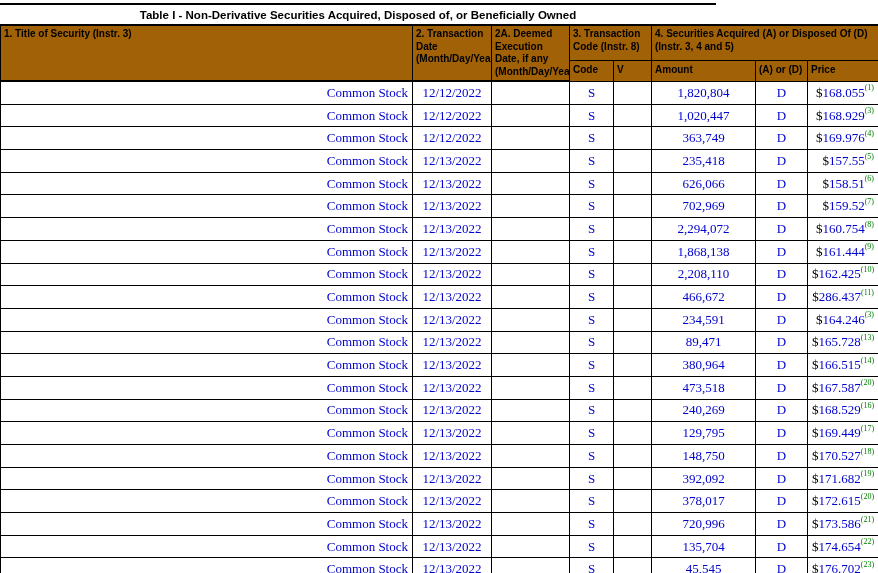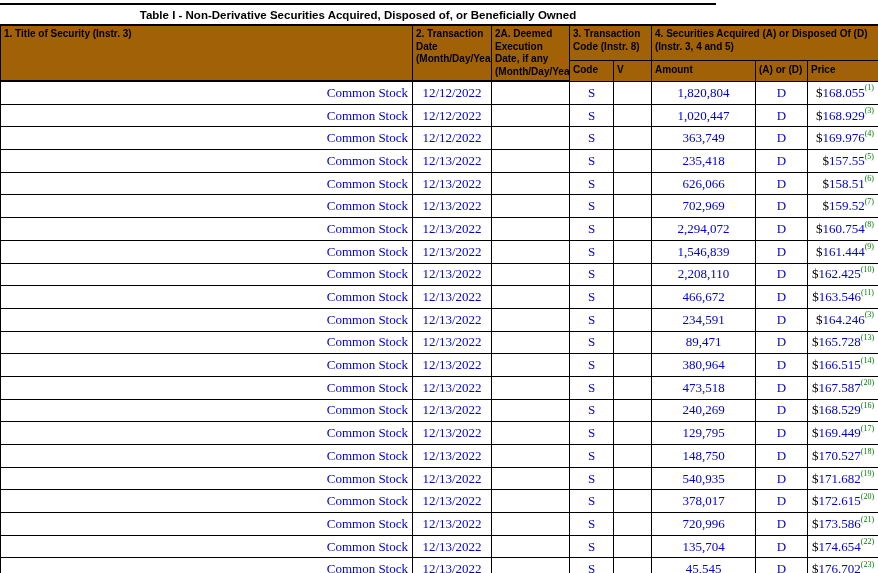--- a/index.html
+++ b/index.html
@@ -174,21 +174,21 @@
     <td class="c">2,294,072</td>
     <td class="c">D</td>
     <td class="l price-cell"><span class="cur">$</span><span>160.754</span><sup>(8)</sup></td>
   </tr>
         <tr>
     <td class="l">Common Stock</td>
     <td class="c">12/13/2022</td>
     <td class="c"></td>
     <td class="c">S</td>
     <td class="c"></td>
-    <td class="c">1,546,839</td>
+    <td class="c">1,868,138</td>
     <td class="c">D</td>
     <td class="l price-cell"><span class="cur">$</span><span>161.444</span><sup>(9)</sup></td>
   </tr>
         <tr>
     <td class="l">Common Stock</td>
     <td class="c">12/13/2022</td>
     <td class="c"></td>
     <td class="c">S</td>
     <td class="c"></td>
     <td class="c">2,208,110</td>
@@ -196,21 +196,21 @@
     <td class="l price-cell"><span class="cur">$</span><span>162.425</span><sup>(10)</sup></td>
   </tr>
         <tr>
     <td class="l">Common Stock</td>
     <td class="c">12/13/2022</td>
     <td class="c"></td>
     <td class="c">S</td>
     <td class="c"></td>
     <td class="c">466,672</td>
     <td class="c">D</td>
-    <td class="l price-cell"><span class="cur">$</span><span>163.546</span><sup>(11)</sup></td>
+    <td class="l price-cell"><span class="cur">$</span><span>286.437</span><sup>(11)</sup></td>
   </tr>
         <tr>
     <td class="l">Common Stock</td>
     <td class="c">12/13/2022</td>
     <td class="c"></td>
     <td class="c">S</td>
     <td class="c"></td>
     <td class="c">234,591</td>
     <td class="c">D</td>
     <td class="l price-cell"><span class="cur">$</span><span>164.246</span><sup>(3)</sup></td>
@@ -274,21 +274,21 @@
     <td class="c">148,750</td>
     <td class="c">D</td>
     <td class="l price-cell"><span class="cur">$</span><span>170.527</span><sup>(18)</sup></td>
   </tr>
         <tr>
     <td class="l">Common Stock</td>
     <td class="c">12/13/2022</td>
     <td class="c"></td>
     <td class="c">S</td>
     <td class="c"></td>
-    <td class="c">540,935</td>
+    <td class="c">392,092</td>
     <td class="c">D</td>
     <td class="l price-cell"><span class="cur">$</span><span>171.682</span><sup>(19)</sup></td>
   </tr>
         <tr>
     <td class="l">Common Stock</td>
     <td class="c">12/13/2022</td>
     <td class="c"></td>
     <td class="c">S</td>
     <td class="c"></td>
     <td class="c">378,017</td>

